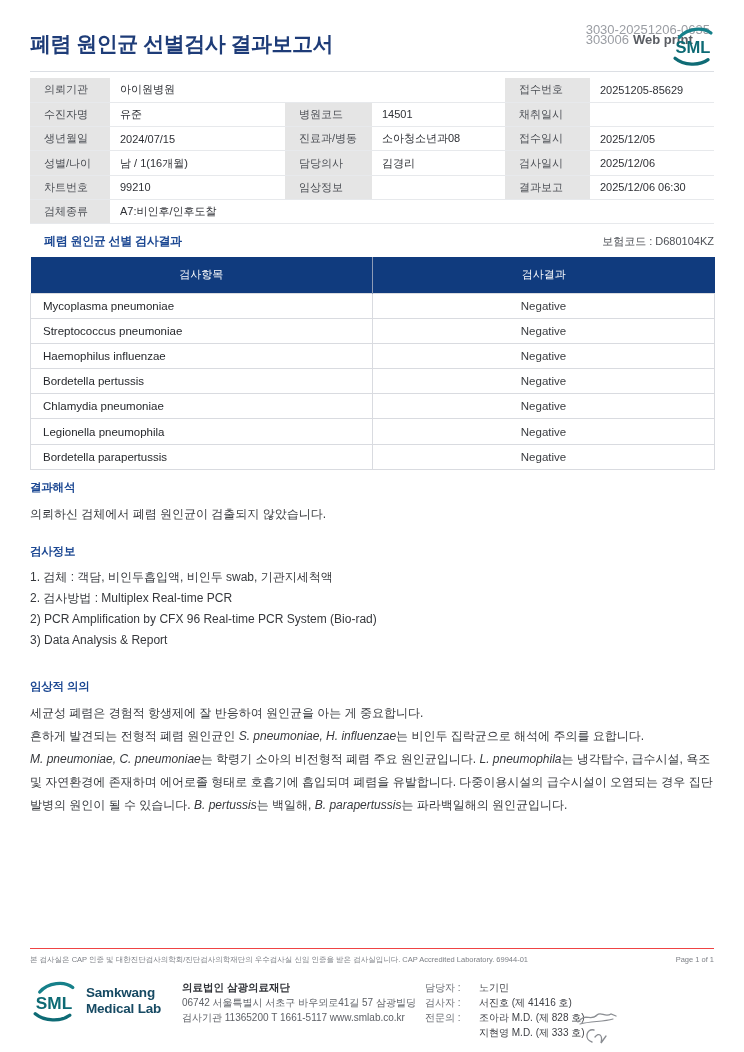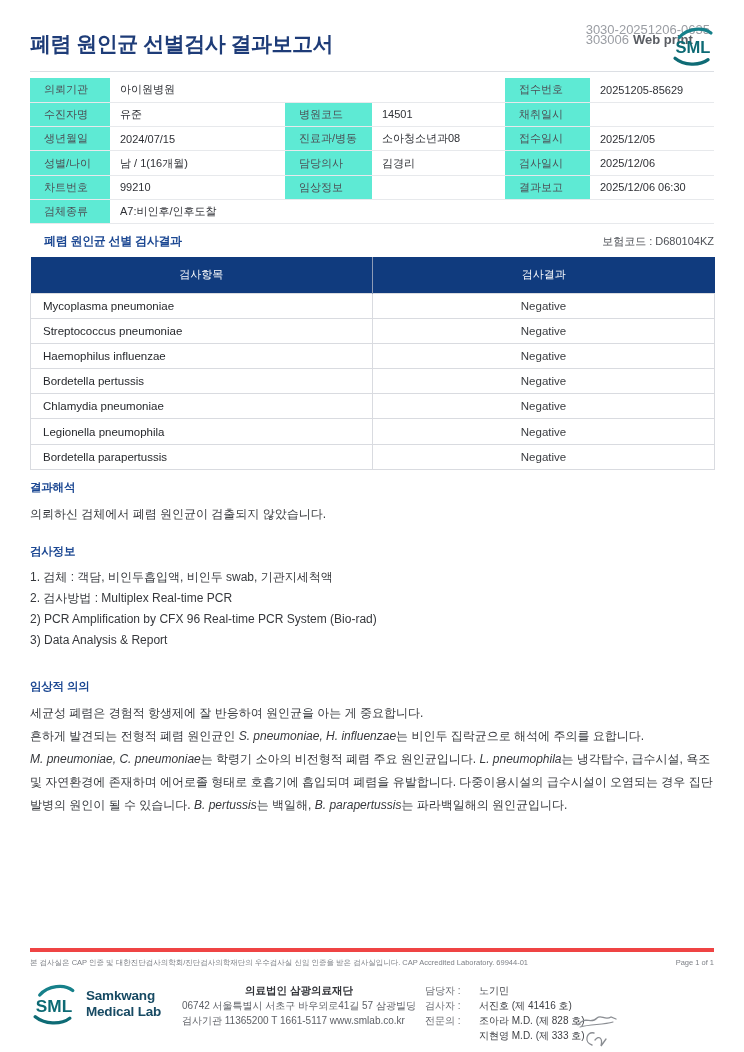--- a/index.html
+++ b/index.html
@@ -13,21 +13,21 @@
   .doc-ids { position:absolute; right:4px; top:25px; text-align:left; font-size:13px; color:#9a9da3; line-height:9.5px; }
   .doc-ids .wp { color:#5a5d63; font-weight:bold; margin-left:4px; }
   .logo-top { position:absolute; right:-2px; top:25px; }
 
   .sml-logo text { font-family:"Liberation Sans",sans-serif; font-weight:bold; }
 
   
   .info-table { position:absolute; left:30px; top:78px; width:684px; border-collapse:collapse; table-layout:fixed; font-size:11px; }
   .info-table td { height:24.3px; border-top:1px solid #e7e9ec; border-bottom:1px solid #e7e9ec; padding:0 10px; vertical-align:middle; }
   .info-table tr:first-child td { border-top:none; }
-  .info-table td.lbl { background:#5eead4; color:#4c4f55; padding:0 14px; }
+  .info-table td.lbl { background:#e5e5e5; color:#4c4f55; padding:0 14px; }
   .info-table td.lbl span { display:block; text-align:justify; text-align-last:justify; }
   .info-table td.val { color:#2f3136; }
 
   
   .res-head { position:absolute; left:30px; right:30px; top:231px; height:22px; }
   .res-title { position:absolute; left:14px; top:2px; font-size:12px; font-weight:bold; color:#1b4792; letter-spacing:-0.3px; }
   .ins-code { position:absolute; right:0; top:3px; font-size:11px; color:#4c4f55; }
 
   .res-table { position:absolute; left:30px; top:257px; width:684px; border-collapse:collapse; table-layout:fixed; font-size:11.5px; }
   .res-table th { height:36px; background:#103b7e; color:#ffffff; font-weight:normal; font-size:11px; text-align:center; border-right:1px solid #8d9bb6; }
@@ -42,27 +42,27 @@
   .sec-body { font-size:12px; color:#36383c; line-height:21px; }
   #interp { top:480px; }
   #interp .sec-body { margin-top:9px; }
   #testinfo { top:544px; }
   #testinfo .sec-body { margin-top:8px; }
   #clinical { top:679px; }
   #clinical .sec-body { margin-top:8px; line-height:23px; }
   #clinical em { font-style:italic;margin-top:12px; }
 
   
-  .footer { position:absolute; left:30px; right:30px; top:948px; height:96px; border-top:4px solid #ef4444; }
+  .footer { position:absolute; left:30px; right:30px; top:948px; height:96px; border-top:1px solid #ef4444; }
   .acc-line { position:absolute; left:0; top:6px; font-size:7.5px; color:#7c7f85; }
   .page-no { position:absolute; right:0; top:6px; font-size:7.5px; color:#7c7f85; }
   .f-brand { position:absolute; left:0; top:30px; display:flex; align-items:center; }
   .f-brand-name { margin-left:8px; font-size:13.5px; font-weight:bold; color:#174a63; line-height:16px; letter-spacing:-0.2px; }
   .f-org { position:absolute; left:152px; top:31px; font-size:10px; color:#5c5f65; line-height:15px; }
-  .f-org .org-name { font-size:10.5px; font-weight:bold; color:#2f3136;text-align:center; }
+  .f-org .org-name { font-size:10.5px; font-weight:bold; color:#2f3136; }
   .f-staff { position:absolute; left:395px; top:31px; font-size:10px; line-height:15px; }
   .f-staff table { border-collapse:collapse; }
   .f-staff td { padding:0 0 0 0; vertical-align:top; }
   .f-staff td.sl { color:#6a6d73; width:46px; }
   .f-staff td.sv { color:#3c3e43; padding-left:8px; white-space:nowrap; }
   .sig { position:absolute; }
   #sig1 { left:545px; top:60px; }
   #sig2 { left:552px; top:78px; }
 </style>
 </head>

